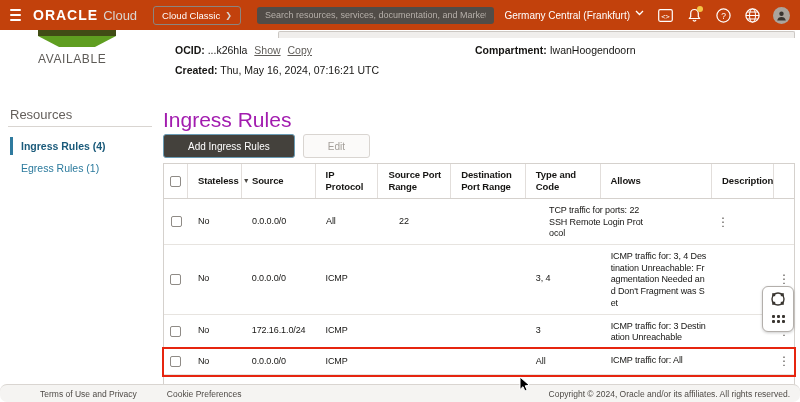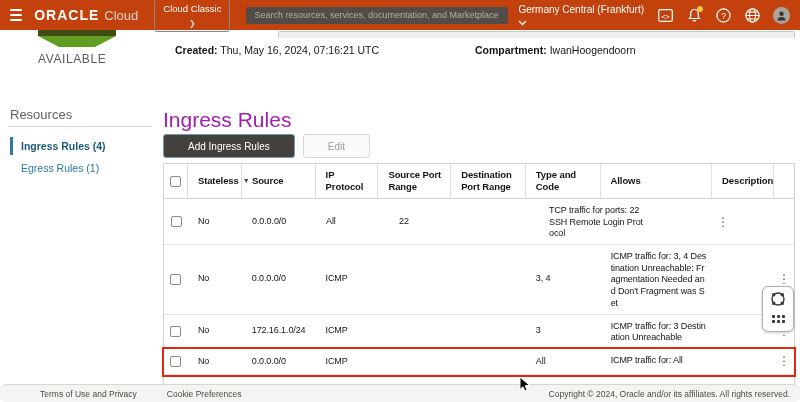--- a/index.html
+++ b/index.html
@@ -14,30 +14,30 @@
     background:#c2410c; display:flex; align-items:center; padding:0 10px; gap:10px;
   }
   .hamburger { width:16px; height:12px; display:flex; flex-direction:column; justify-content:space-between; cursor:pointer; }
   .hamburger span { display:block; height:2px; background:#fff; border-radius:1px; }
   .brand { display:flex; align-items:baseline; gap:5px; margin-left:2px; white-space:nowrap; }
   .brand-bold { color:#fff; font-weight:bold; font-size:14px; letter-spacing:1px; }
   .brand-light { color:#d9d6d2; font-size:13px; }
   .classic-btn {
     margin-left:6px; border:1px solid #8a8580; border-radius:3px; color:#fff;
     font-size:9.5px; padding:3px 8px; display:flex; align-items:center; gap:5px;
-    background:transparent; white-space:nowrap; cursor:pointer;flex-direction:column;
+    background:transparent; white-space:nowrap; cursor:pointer;
   }
   .classic-chevron { font-size:8px; color:#d9d6d2; }
   .search-box {
     margin-left:6px; width:338px; height:17px; background:#514c47; border:none; border-radius:3px;
     color:#c8c3bd; font-size:9px; padding:0 8px; font-family:"Liberation Sans", sans-serif;
   }
   .search-box::placeholder { color:#b5afa9; }
   .topbar-right { margin-left:auto; display:flex; align-items:center; gap:13px; }
-  .region { color:#fff; font-size:10px; display:flex; align-items:flex-start; gap:5px; cursor:pointer; white-space:nowrap;flex-direction:column; }
+  .region { color:#fff; font-size:10px; display:flex; align-items:flex-start; gap:5px; cursor:pointer; white-space:nowrap; }
   .tb-icon { width:16px; height:16px; display:flex; align-items:center; justify-content:center; cursor:pointer; position:relative; }
   .bell-dot { position:absolute; right:-1px; top:-1px; width:6px; height:6px; border-radius:50%; background:#f5c546; }
   .avatar-circle { width:17px; height:17px; border-radius:50%; background:#aba49d; display:flex; align-items:center; justify-content:center; cursor:pointer; }
   
   .hexwrap { position:absolute; left:38px; top:30px; width:78px; }
   .hex-dark { height:6px; background:#414c15; }
   .hex-green { height:11px; background:#5f9e20; clip-path:polygon(0 0,100% 0,73% 100%,27% 100%); }
   .status-label { position:absolute; left:38px; top:52px; width:78px; text-align:left; font-size:12px; letter-spacing:.6px; color:#5d5a56; }
   
   .panel-strip { position:absolute; left:278px; top:31px; width:517px; height:7px; background:#f0eeec; border:1px solid #ccc8c4; border-bottom:none; border-radius:2px 2px 0 0; }
@@ -168,20 +168,26 @@
 
 <div class="hexwrap">
   <div class="hex-dark"></div>
   <div class="hex-green"></div>
 </div>
 <div class="status-label">AVAILABLE</div>
 
 <div class="panel-strip"></div>
 <div class="details">
   <div class="detail-line">
+    <span class="detail-label">OCID:</span>
+    <span>...k26hla</span>
+    <span class="dlink">Show</span>
+    <span class="dlink">Copy</span>
+  </div>
+  <div class="detail-line">
     <span class="detail-label">Created:</span>
     <span>Thu, May 16, 2024, 07:16:21 UTC</span>
   </div>
 </div>
 <div class="compartment">
   <span class="detail-label">Compartment:</span>
   <span>IwanHoogendoorn</span>
 </div>
 
 <div class="res-heading">Resources</div>

